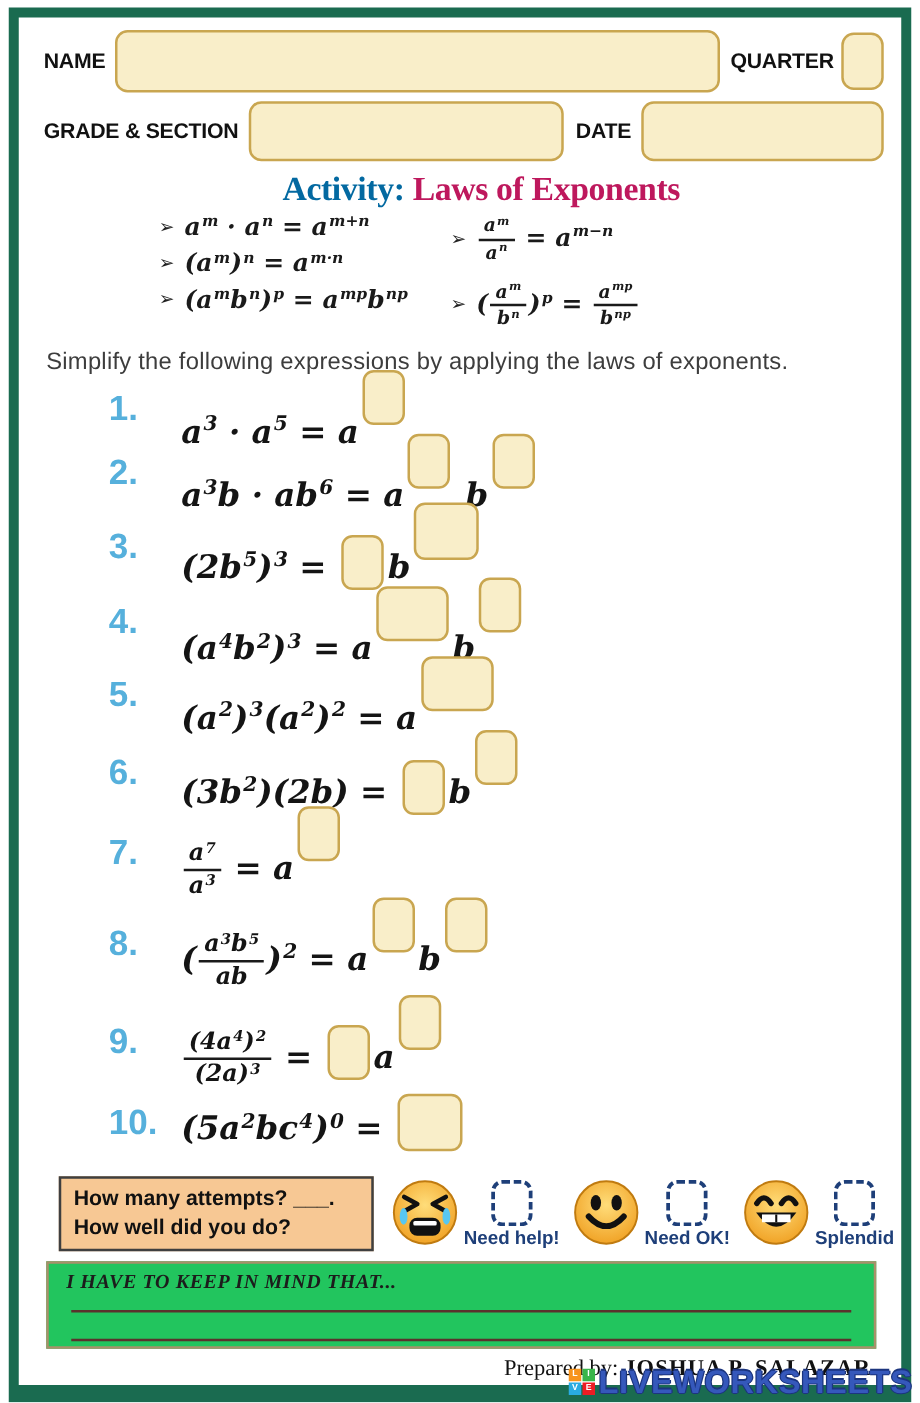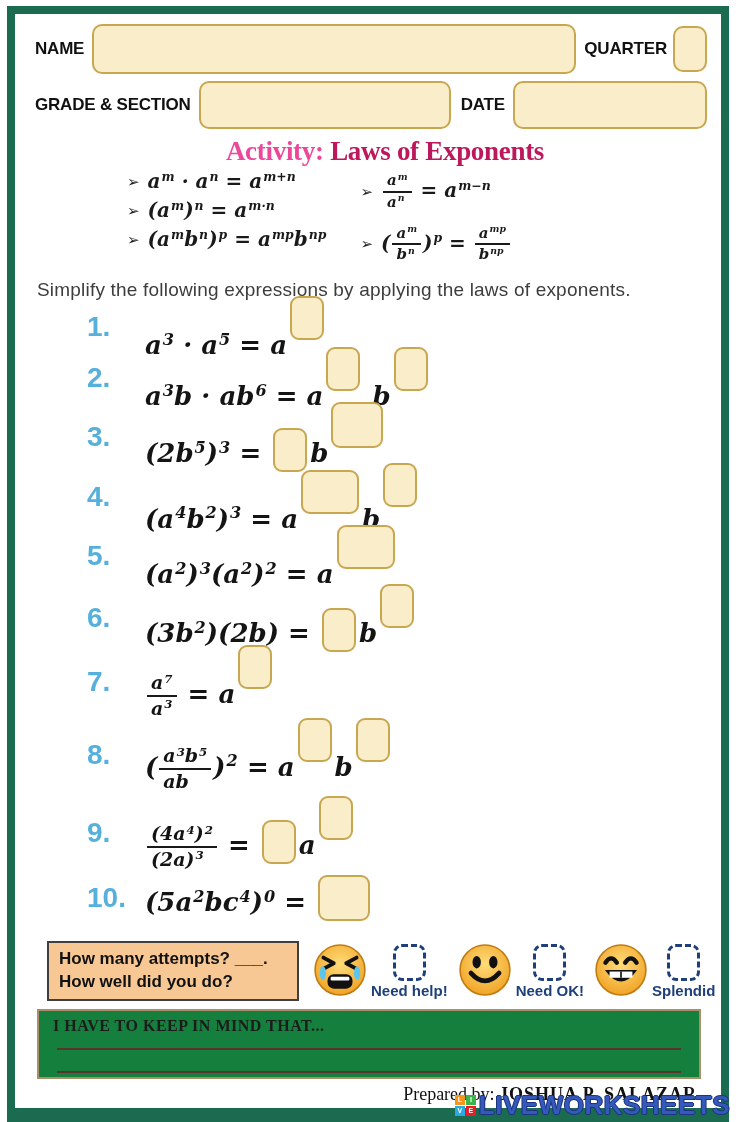--- a/index.html
+++ b/index.html
@@ -14,21 +14,21 @@
   .hrow{display:flex;align-items:center;margin-bottom:7px;}
   .hlabel{font-weight:bold;font-size:17px;color:#111;letter-spacing:-0.2px;white-space:nowrap;}
   .field{background:#f9eec9;border:2px solid #c9a650;border-radius:10px;box-sizing:border-box;}
   .f-name{flex:1;height:50px;margin:0 8px;}
   .f-quarter{width:34px;height:46px;margin-left:6px;}
   .f-grade{width:252px;height:48px;margin:0 10px 0 8px;}
   .f-date{flex:1;height:48px;margin-left:8px;}
 
   .title{text-align:center;margin:4px 0 2px 0;font-family:"Liberation Serif",serif;
          font-weight:bold;font-size:27px;letter-spacing:-0.3px;}
-  .title .tprefix{color:#ec4899;margin-left:28px;}
+  .title .tprefix{color:#0369a1;margin-left:28px;}
   .title .tmain{color:#be185d;}
 
   
   .laws{display:flex;align-items:flex-start;padding:2px 0 0 92px;gap:34px;height:104px;}
   .laws-col{display:flex;flex-direction:column;}
   .laws-col.left{gap:9px;}
   .laws-col.right{gap:14px;padding-top:1px;}
   .law{display:flex;align-items:center;line-height:1;}
   .bullet{font-size:15px;color:#222;margin-right:8px;}
   .lexpr{font-family:"DejaVu Serif",serif;font-style:italic;font-weight:bold;
@@ -40,21 +40,21 @@
   
   .problems{padding-left:52px;}
   .prow{display:flex;align-items:center;line-height:1;overflow:visible;}
   .pnum{width:58px;font-weight:bold;font-size:28px;color:#56b0dc;flex:none;}
   .pexpr{font-family:"DejaVu Serif",serif;font-style:italic;font-weight:bold;
          font-size:26px;color:#141414;white-space:pre;}
   .pexpr .frac{font-size:19px;}
 
   .mx{line-height:1;}
   .msup{font-size:0.62em;position:relative;top:-0.58em;margin-left:1px;line-height:1;}
-  .frac{display:inline-block;vertical-align:middle;line-height:1.05;margin:0 2px;}
+  .frac{display:inline-block;vertical-align:middle;text-align:center;line-height:1.05;margin:0 2px;}
   .fnum{display:block;border-bottom:2px solid #1a1a1a;padding:1px 4px 2px;}
   .fden{display:block;padding:2px 4px 0;}
 
   .abox{display:inline-block;width:34px;height:44px;background:#f9eec9;border:2px solid #c9a650;
         border-radius:9px;box-sizing:border-box;margin:0 3px;}
   .abox.w{width:58px;}
   .abox.l{width:52px;height:46px;}
   .abox.pos-sup{vertical-align:14px;}
   .abox.pos-high{vertical-align:21px;}
   .abox.pos-base{vertical-align:-10px;}
@@ -65,22 +65,22 @@
             padding:5px 10px;box-sizing:border-box;font-weight:bold;font-size:17px;color:#111;
             line-height:1.35;}
   .opts{display:flex;align-items:flex-end;gap:10px;flex:1;justify-content:space-between;padding-right:6px;}
   .opt{display:flex;align-items:flex-start;}
   .optcol{display:flex;flex-direction:column;align-items:center;margin-left:4px;}
   .chk{display:inline-block;width:33px;height:37px;border:3px dashed #1e3f79;border-radius:9px;
        box-sizing:border-box;margin-top:1px;background:transparent;}
   .optlabel{font-weight:bold;font-size:15px;color:#1e3f79;margin-top:1px;white-space:nowrap;}
 
   
-  .reflect{margin:8px 6px 0 2px;background:#15803d;border:2px solid #a9906a;height:70px;
-           box-sizing:border-box;padding:6px 14px 0;}
+  .reflect{margin:8px 6px 0 2px;background:#22c55e;border:2px solid #a9906a;height:70px;
+           box-sizing:border-box;padding:6px 14px 0;font-style:italic;}
   .rprompt{font-family:"Liberation Serif",serif;font-weight:bold;font-size:16px;color:#1c1c1c;
            letter-spacing:0.5px;}
   .wline{border-bottom:2px solid #5a332c;margin:0 4px;}
   .wline.first{margin-top:13px;}
   .wline + .wline{margin-top:21px;}
 
   
   .prepared{text-align:right;padding-right:10px;margin-top:5px;
             font-family:"Liberation Serif",serif;font-size:18px;color:#111;}
   .prepared .author{font-weight:bold;letter-spacing:1px;}

